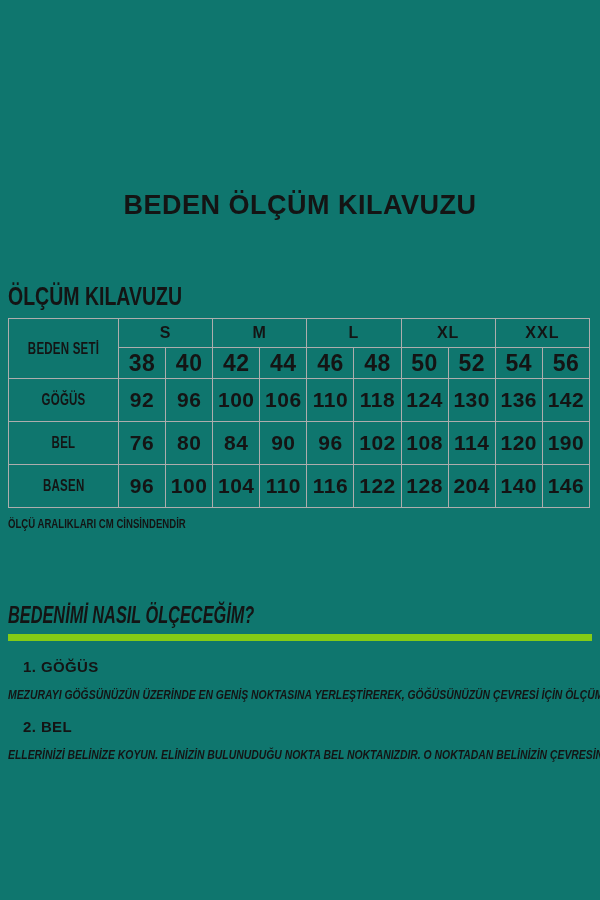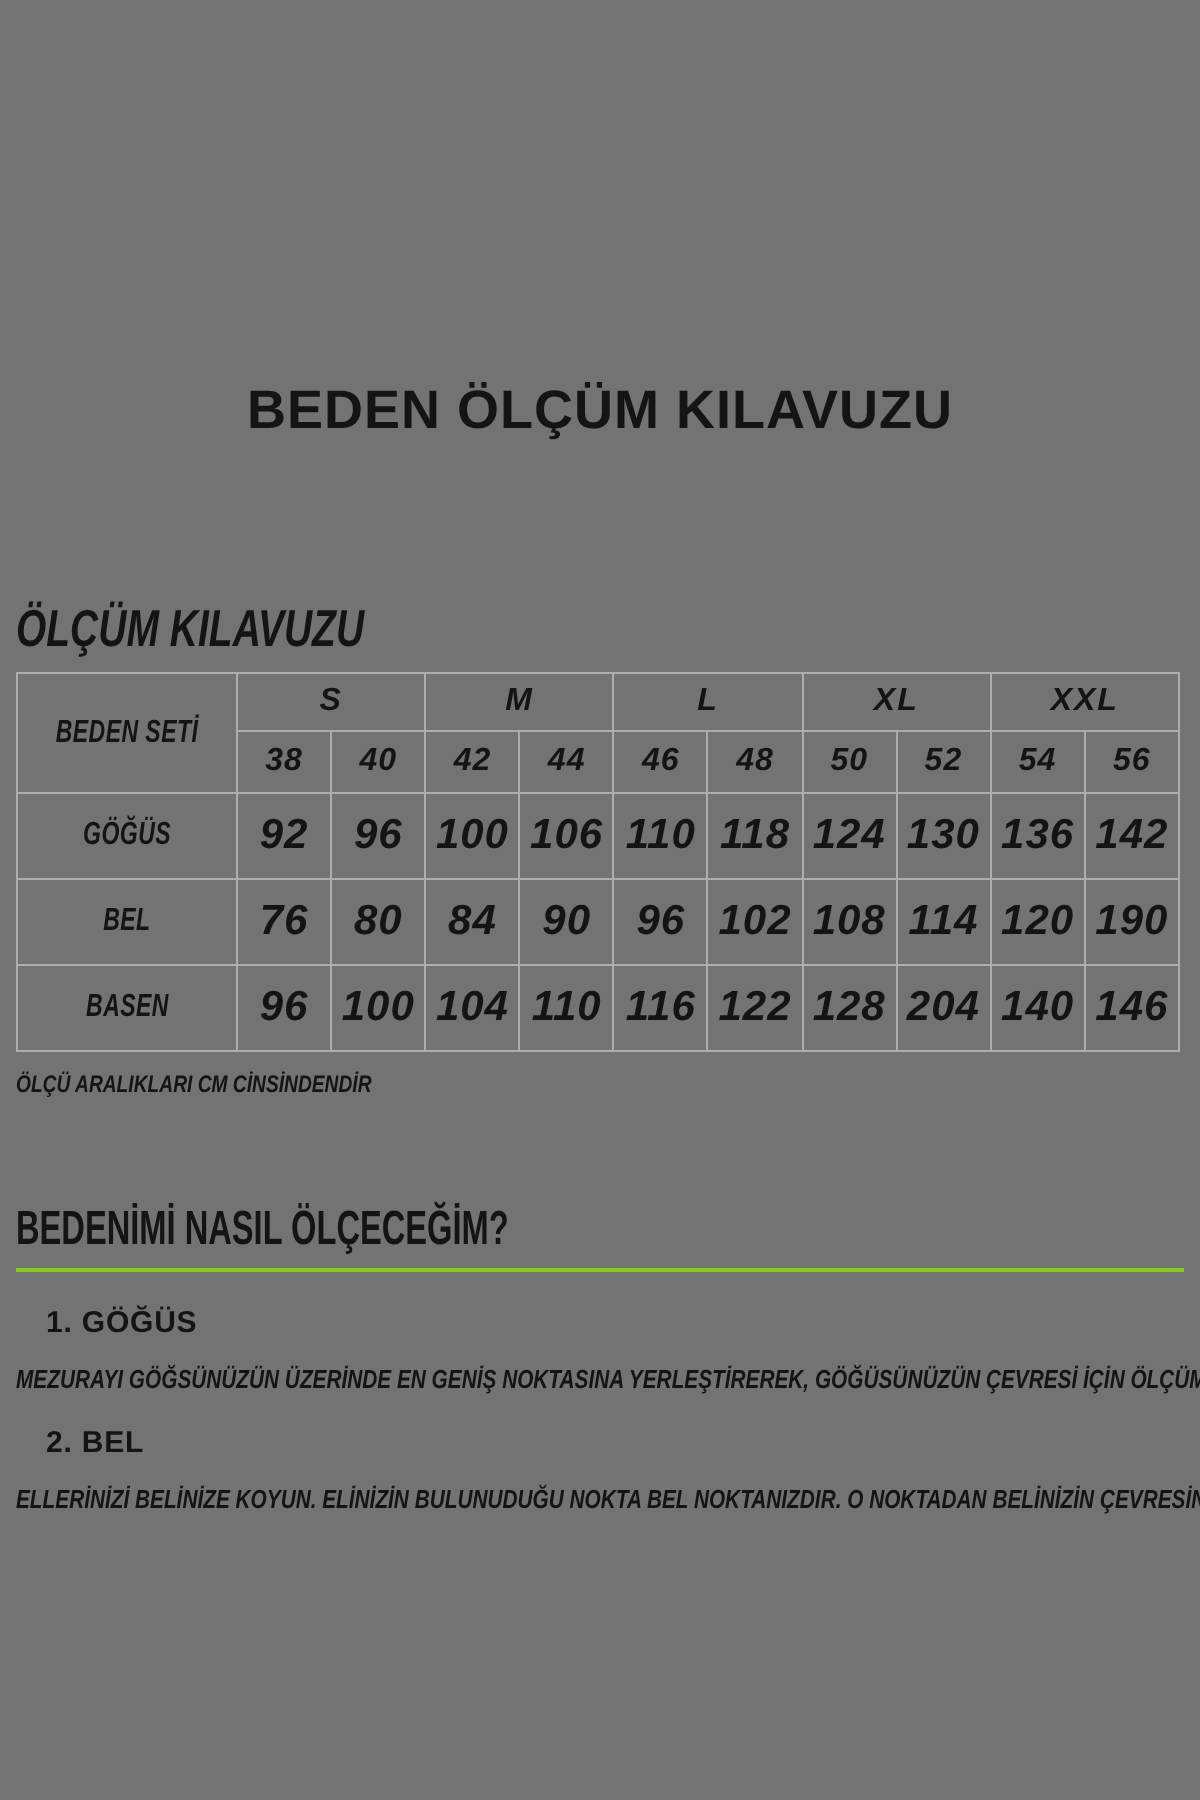--- a/index.html
+++ b/index.html
@@ -1,73 +1,74 @@
 <!DOCTYPE html>
 <html><head>
 <meta charset="utf-8">
 <style>
   * { margin:0; padding:0; box-sizing:border-box; }
   html,body { background:#ffffff; }
   .page {
     position:relative;
     width:600px; height:900px;
-    background:#737373;
+    background:#0f766e;
     overflow:hidden;
     font-family:"Liberation Sans", sans-serif;
     color:#141414;
   }
   
   .main-title {
     position:absolute; top:191px; left:0; right:0;
     text-align:center;
     font-size:27px; font-weight:bold;
     letter-spacing:0.5px;
     line-height:1.1;
   }
   
-  .guide { position:absolute; top:301px; left:8px; right:8px;font-style:italic; }
+  .guide { position:absolute; top:283px; left:8px; right:8px; }
   .guide-heading {
     font-size:26px; font-weight:bold; line-height:26px;
     transform:scaleX(0.75); transform-origin:left center;
     white-space:nowrap;
     margin-bottom:9px;
   }
   table.size-table {
     width:582px; border-collapse:collapse; table-layout:fixed;
   }
   table.size-table col.label-col { width:110px; }
   table.size-table th, table.size-table td {
     border:1px solid #adadad;
     text-align:center; vertical-align:middle;
     font-weight:bold; color:#141414;
     white-space:nowrap;
   }
   tr.group-row { height:29px; }
   tr.group-row th { font-size:16px; letter-spacing:1px; }
   tr.number-row { height:31px; }
-  tr.number-row th { font-size:16px; letter-spacing:0.5px; }
+  tr.number-row th { font-size:23px; letter-spacing:0.5px; }
   tbody tr { height:43px; }
   tbody td { font-size:21px; letter-spacing:0.5px; }
   .cond {
     display:inline-block;
     transform:scaleX(0.72); transform-origin:center center;
     font-weight:bold; font-size:16px; letter-spacing:0.3px;
     white-space:nowrap;
   }
   .note {
     margin-top:10px;
     font-size:12px; font-weight:bold; line-height:12px;
     transform:scaleX(0.8); transform-origin:left center;
     white-space:nowrap;
   }
   
   .howto { position:absolute; top:603px; left:8px; right:8px; }
   .howto-heading-wrap {
-    border-bottom:2px solid #84cc16;
+    border-bottom:7px solid #84cc16;
     padding-bottom:7px;
+    font-style:italic;
   }
   .howto-heading {
     font-size:24px; font-weight:bold; line-height:24px;
     transform:scaleX(0.68); transform-origin:left center;
     white-space:nowrap;
   }
   .step h3 {
     margin:18px 0 0 15px;
     font-size:15px; font-weight:bold; line-height:15px;
     letter-spacing:0.4px;

